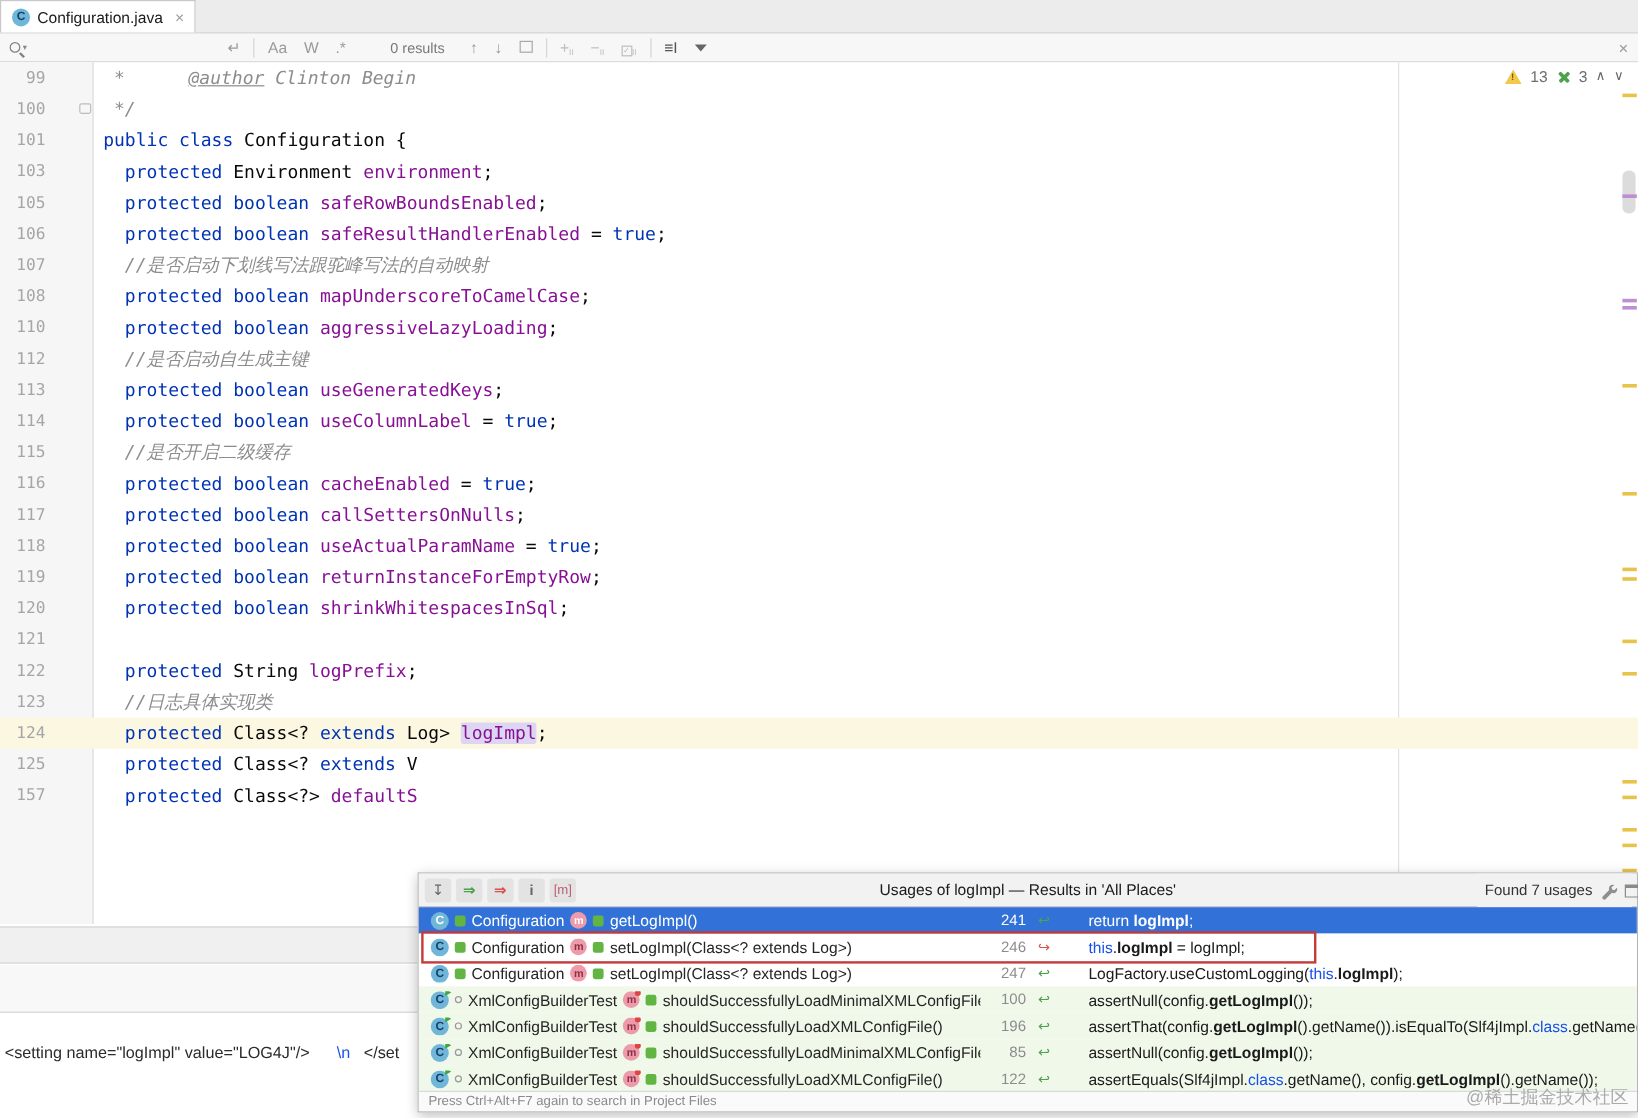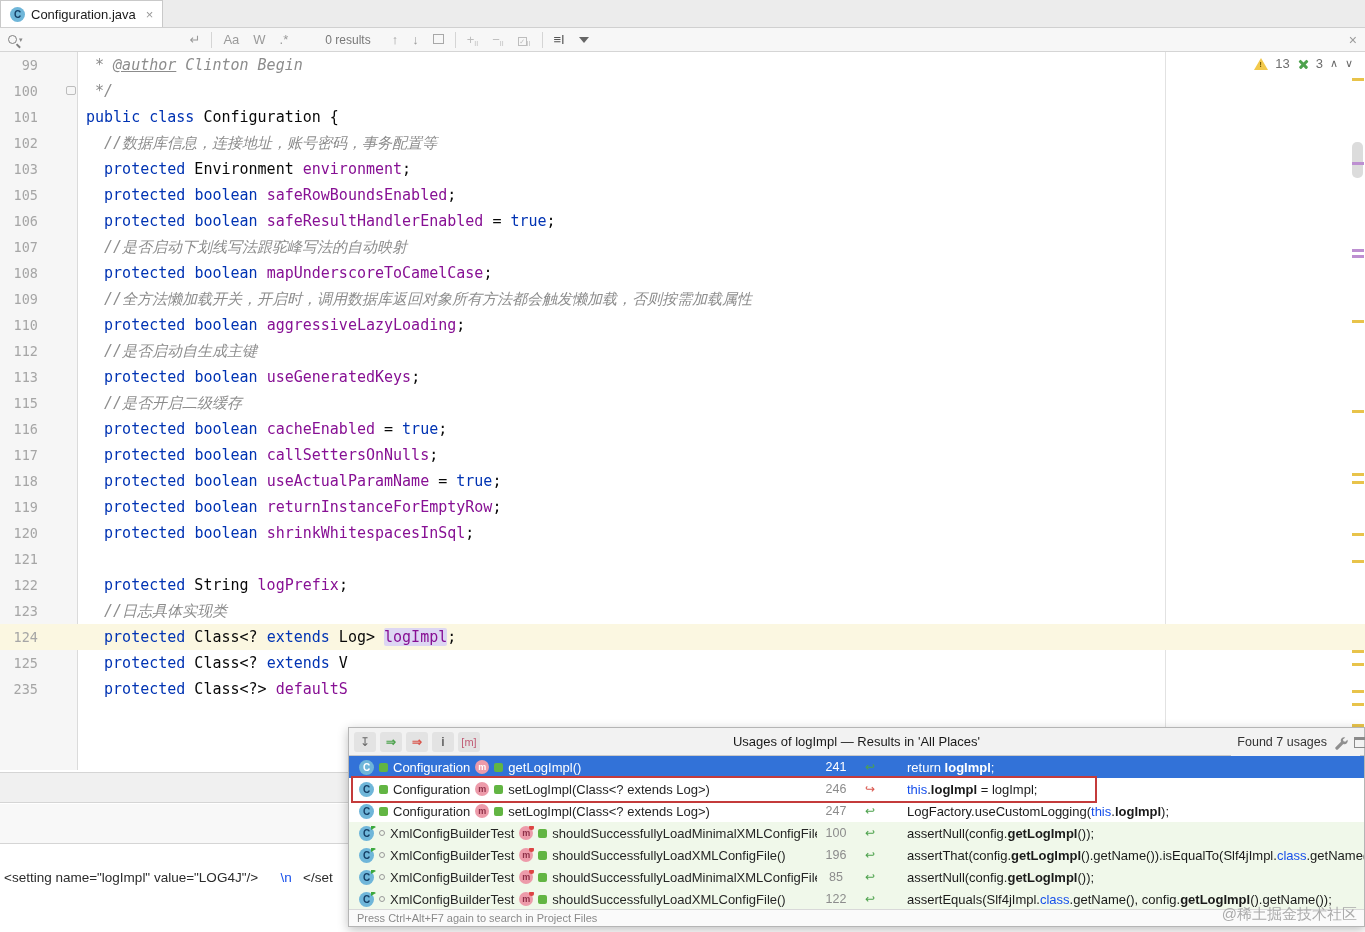--- a/index.html
+++ b/index.html
@@ -34,21 +34,21 @@
   .elines { position:relative; }
   .eline { height:26px; position:relative; white-space:pre; font-family:"DejaVu Sans Mono","DejaVu Sans",monospace; font-size:15px; line-height:26px; }
   .eline.cur { background:#FBF7E1; }
   .lnum { position:absolute; left:0; top:0; width:38px; text-align:right; color:#A6A6A6; font-size:13.5px; line-height:26px; font-family:"DejaVu Sans Mono",monospace; }
   .fold { position:absolute; left:66px; top:8px; width:10px; height:9px; border:1px solid #BDBDBD; border-radius:2px; background:#F6F6F6; }
   .ecode { display:block; margin-left:86px; }
   .tk-kw { color:#0033B3; }
   .tk-d { color:#080808; }
   .tk-field { color:#871094; }
   .tk-cmt, .tk-doc { color:#8C8C8C; font-style:italic; }
-  .tk-docTag { color:#8C8C8C; font-style:italic; text-decoration:underline; }
+  .tk-docTag { color:#8C8C8C; font-style:italic; text-decoration:underline;margin-left:44px; }
   .tk-fieldHl { color:#871094; background:#DDD6F3; border-radius:2px; }
 
   
   .inspect { position:absolute; top:56px; right:12px; display:flex; align-items:center; gap:7px; font-size:13px; color:#6E6E6E; z-index:3; }
   .warnTri { width:0; height:0; border-left:7px solid transparent; border-right:7px solid transparent; border-bottom:12px solid #F2C94C; position:relative; }
   .warnTri::after { content:"!"; position:absolute; left:-2px; top:2px; font-size:8px; font-weight:bold; color:#7A5C00; }
   .greenX { position:relative; width:12px; height:12px; }
   .greenX i, .greenX b { position:absolute; left:1px; top:5px; width:11px; height:2.5px; background:#4DA24D; border-radius:1px; }
   .greenX i { transform:rotate(45deg); }
   .greenX b { transform:rotate(-45deg); }
@@ -81,21 +81,21 @@
   .ubody { position:relative; }
   .urow { height:22px; display:flex; align-items:center; font-size:13px; color:#262626; background:#fff; }
   .urow.test { background:#F0F8EA; }
   .urow.sel { background:#3272D8; color:#fff; }
   .uleft { flex:0 0 468px; display:flex; align-items:center; gap:5px; padding-left:10px; overflow:hidden; white-space:nowrap; }
   .ic-method { width:14px; height:14px; border-radius:50%; background:#ED9BAA; color:#8E2F47; font:bold 9px/14px "Liberation Sans",sans-serif; text-align:center; flex:0 0 14px; position:relative; }
   .badge { width:9px; height:9px; background:#62B543; border-radius:2px; flex:0 0 9px; }
   .runover { position:absolute; right:-2px; top:-2px; width:0; height:0; border-left:5px solid #3DA93D; border-top:3px solid transparent; border-bottom:3px solid transparent; }
   .reddot { position:absolute; right:-1px; top:-1px; width:5px; height:5px; border-radius:50%; background:#D44; }
   .ring { width:6px; height:6px; border:1px solid #999; border-radius:50%; flex:0 0 6px; }
-  .uline { flex:0 0 44px; text-align:center; color:#8C8C8C; padding-right:6px; font-size:12.5px; }
+  .uline { flex:0 0 44px; text-align:right; color:#8C8C8C; padding-right:6px; font-size:12.5px; }
   .uaccess { flex:0 0 18px; text-align:center; font-size:12px; }
   .uaccess.read { color:#4DA24D; }
   .uaccess.write { color:#D9554C; }
   .ucode { white-space:nowrap; overflow:hidden;margin-left:28px; }
   .ucode .kw { color:#1750EB; }
   .ucode .b { font-weight:bold; color:#1A1A1A; }
   .ucode .d { color:#1A1A1A; }
   .urow.sel .uline, .urow.sel .ucode span, .urow.sel .uleft span { color:#fff; }
   .redrect { position:absolute; left:2px; top:48px; width:746px; height:27px; border:2px solid #C43B3B; pointer-events:none; z-index:5; }
   .ufoot { position:absolute; left:0; right:0; bottom:0; height:17px; background:#FAFAFA; border-top:1px solid #D9D9D9; font-size:11px; color:#8A8A8A; line-height:16px; padding-left:8px; }
@@ -138,42 +138,41 @@
     <span class="sb-close">×</span>
   </div>
 
   <div class="editor">
     <div class="gutterbg"></div>
     <div class="marginline"></div>
     <div class="elines">
         <div class="eline"><span class="lnum">99</span><span class="ecode"><span class="tk-doc"> * </span><span class="tk-docTag">@author</span><span class="tk-doc"> Clinton Begin</span></span></div>
         <div class="eline"><span class="lnum">100</span><span class="fold"></span><span class="ecode"><span class="tk-doc"> */</span></span></div>
         <div class="eline"><span class="lnum">101</span><span class="ecode"><span class="tk-kw">public</span><span class="tk-d"> </span><span class="tk-kw">class</span><span class="tk-d"> Configuration {</span></span></div>
-        <div class="eline"><span class="lnum">102</span><span class="ecode"><span class="tk-cmt">  //数据库信息，连接地址，账号密码，事务配置等</span></span></div>
         <div class="eline"><span class="lnum">103</span><span class="ecode"><span class="tk-kw">  protected</span><span class="tk-d"> Environment </span><span class="tk-field">environment</span><span class="tk-d">;</span></span></div>
         <div class="eline"><span class="lnum">105</span><span class="ecode"><span class="tk-kw">  protected</span><span class="tk-d"> </span><span class="tk-kw">boolean</span><span class="tk-d"> </span><span class="tk-field">safeRowBoundsEnabled</span><span class="tk-d">;</span></span></div>
         <div class="eline"><span class="lnum">106</span><span class="ecode"><span class="tk-kw">  protected</span><span class="tk-d"> </span><span class="tk-kw">boolean</span><span class="tk-d"> </span><span class="tk-field">safeResultHandlerEnabled</span><span class="tk-d"> = </span><span class="tk-kw">true</span><span class="tk-d">;</span></span></div>
         <div class="eline"><span class="lnum">107</span><span class="ecode"><span class="tk-cmt">  //是否启动下划线写法跟驼峰写法的自动映射</span></span></div>
         <div class="eline"><span class="lnum">108</span><span class="ecode"><span class="tk-kw">  protected</span><span class="tk-d"> </span><span class="tk-kw">boolean</span><span class="tk-d"> </span><span class="tk-field">mapUnderscoreToCamelCase</span><span class="tk-d">;</span></span></div>
-        <div class="eline"><span class="lnum">109</span><span class="ecode"><span class="tk-cmt">  //全方法懒加载开关，开启时，调用数据库返回对象所有方法都会触发懒加载，否则按需加载属性</span></span></div>
         <div class="eline"><span class="lnum">110</span><span class="ecode"><span class="tk-kw">  protected</span><span class="tk-d"> </span><span class="tk-kw">boolean</span><span class="tk-d"> </span><span class="tk-field">aggressiveLazyLoading</span><span class="tk-d">;</span></span></div>
         <div class="eline"><span class="lnum">112</span><span class="ecode"><span class="tk-cmt">  //是否启动自生成主键</span></span></div>
         <div class="eline"><span class="lnum">113</span><span class="ecode"><span class="tk-kw">  protected</span><span class="tk-d"> </span><span class="tk-kw">boolean</span><span class="tk-d"> </span><span class="tk-field">useGeneratedKeys</span><span class="tk-d">;</span></span></div>
+        <div class="eline"><span class="lnum">114</span><span class="ecode"><span class="tk-kw">  protected</span><span class="tk-d"> </span><span class="tk-kw">boolean</span><span class="tk-d"> </span><span class="tk-field">useColumnLabel</span><span class="tk-d"> = </span><span class="tk-kw">true</span><span class="tk-d">;</span></span></div>
         <div class="eline"><span class="lnum">115</span><span class="ecode"><span class="tk-cmt">  //是否开启二级缓存</span></span></div>
         <div class="eline"><span class="lnum">116</span><span class="ecode"><span class="tk-kw">  protected</span><span class="tk-d"> </span><span class="tk-kw">boolean</span><span class="tk-d"> </span><span class="tk-field">cacheEnabled</span><span class="tk-d"> = </span><span class="tk-kw">true</span><span class="tk-d">;</span></span></div>
         <div class="eline"><span class="lnum">117</span><span class="ecode"><span class="tk-kw">  protected</span><span class="tk-d"> </span><span class="tk-kw">boolean</span><span class="tk-d"> </span><span class="tk-field">callSettersOnNulls</span><span class="tk-d">;</span></span></div>
         <div class="eline"><span class="lnum">118</span><span class="ecode"><span class="tk-kw">  protected</span><span class="tk-d"> </span><span class="tk-kw">boolean</span><span class="tk-d"> </span><span class="tk-field">useActualParamName</span><span class="tk-d"> = </span><span class="tk-kw">true</span><span class="tk-d">;</span></span></div>
         <div class="eline"><span class="lnum">119</span><span class="ecode"><span class="tk-kw">  protected</span><span class="tk-d"> </span><span class="tk-kw">boolean</span><span class="tk-d"> </span><span class="tk-field">returnInstanceForEmptyRow</span><span class="tk-d">;</span></span></div>
         <div class="eline"><span class="lnum">120</span><span class="ecode"><span class="tk-kw">  protected</span><span class="tk-d"> </span><span class="tk-kw">boolean</span><span class="tk-d"> </span><span class="tk-field">shrinkWhitespacesInSql</span><span class="tk-d">;</span></span></div>
         <div class="eline"><span class="lnum">121</span><span class="ecode"></span></div>
         <div class="eline"><span class="lnum">122</span><span class="ecode"><span class="tk-kw">  protected</span><span class="tk-d"> String </span><span class="tk-field">logPrefix</span><span class="tk-d">;</span></span></div>
         <div class="eline"><span class="lnum">123</span><span class="ecode"><span class="tk-cmt">  //日志具体实现类</span></span></div>
         <div class="eline cur"><span class="lnum">124</span><span class="ecode"><span class="tk-kw">  protected</span><span class="tk-d"> Class&lt;? </span><span class="tk-kw">extends</span><span class="tk-d"> Log&gt; </span><span class="tk-fieldHl">logImpl</span><span class="tk-d">;</span></span></div>
         <div class="eline"><span class="lnum">125</span><span class="ecode"><span class="tk-kw">  protected</span><span class="tk-d"> Class&lt;? </span><span class="tk-kw">extends</span><span class="tk-d"> V</span></span></div>
-        <div class="eline"><span class="lnum">235</span><span class="ecode"><span class="tk-kw">  protected</span><span class="tk-d"> Class&lt;?&gt; </span><span class="tk-field">defaultS</span></span></div>
+        <div class="eline"><span class="lnum">157</span><span class="ecode"><span class="tk-kw">  protected</span><span class="tk-d"> Class&lt;?&gt; </span><span class="tk-field">defaultS</span></span></div>
       </div>
   </div>
 
   <div class="inspect">
     <span class="warnTri"></span>
     <span>13</span>
     <span class="greenX">
         <i></i>
         <b></b>
       </span>

